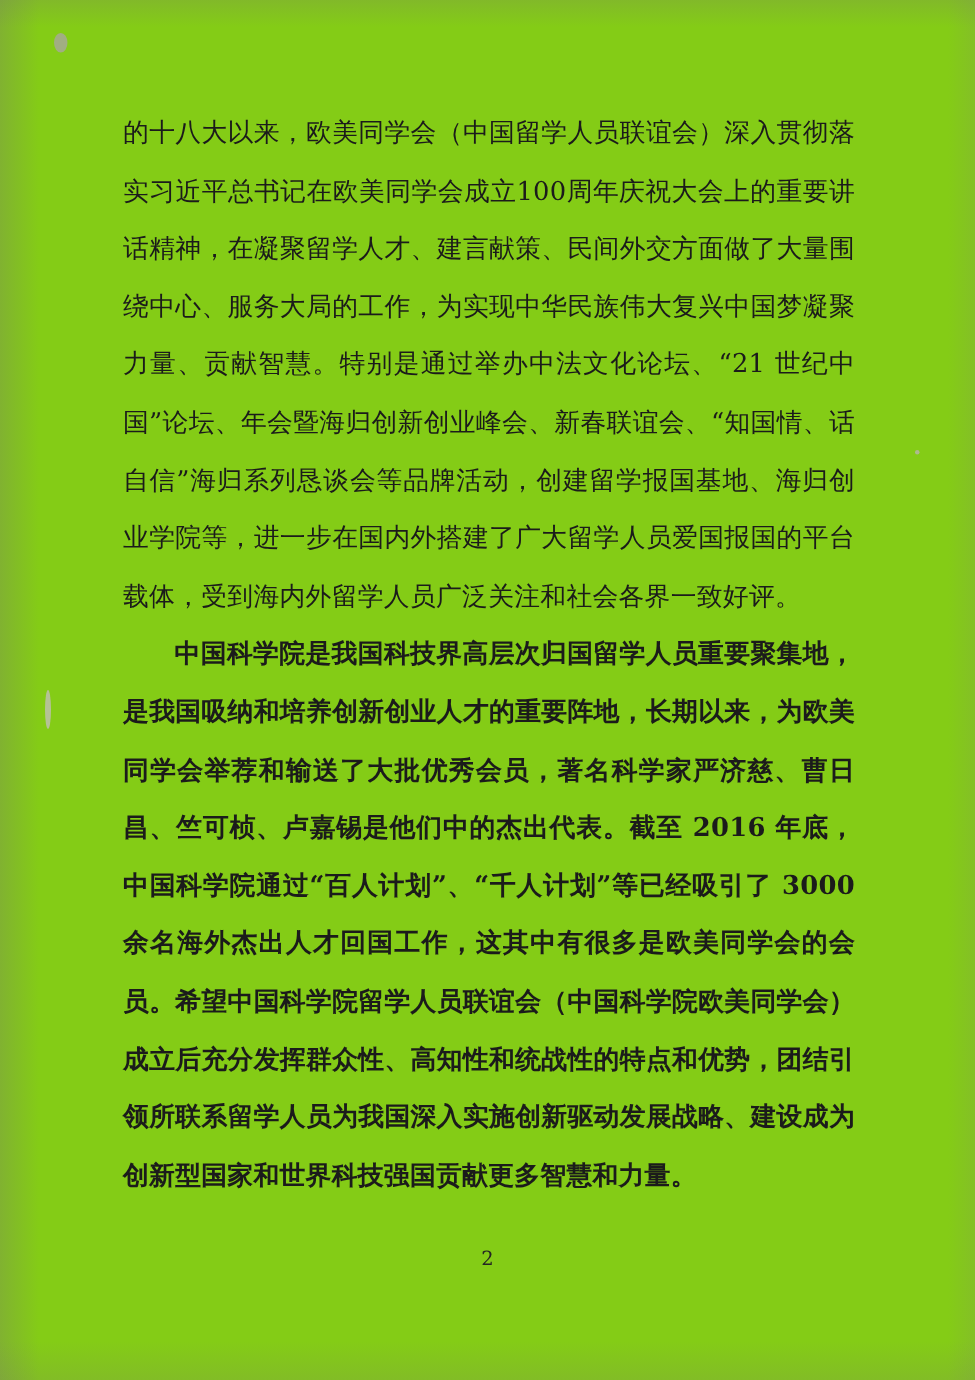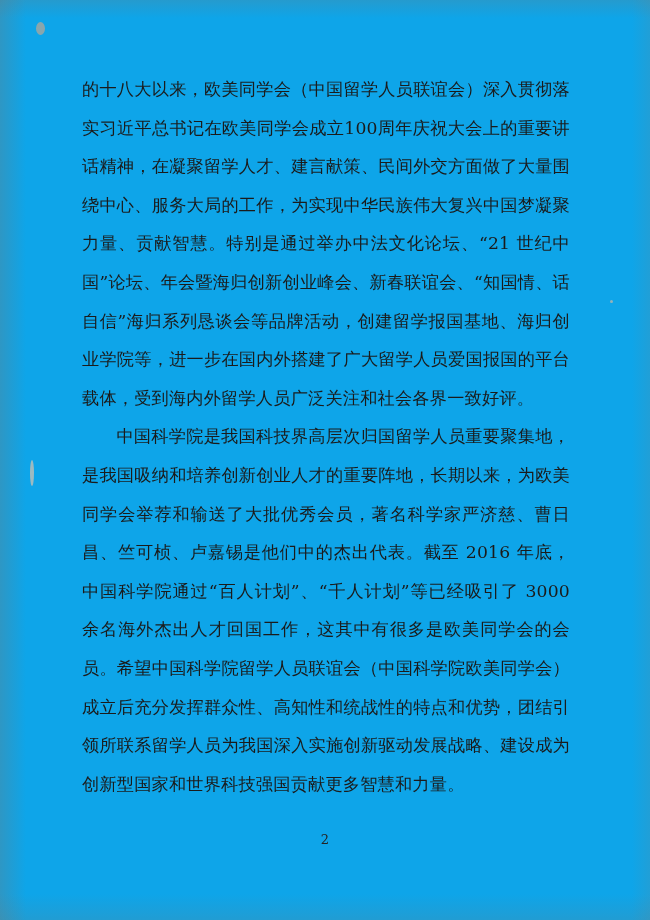--- a/index.html
+++ b/index.html
@@ -10,21 +10,21 @@
     width: 650px;
     height: 920px;
     background: #c8c8c8;
     font-family: "DejaVu Serif", "Liberation Serif", serif;
     overflow: hidden;
   }
   .page {
     position: relative;
     width: 650px;
     height: 920px;
-    background: #0ea5e9;
+    background: #84cc16;
     box-sizing: border-box;
     overflow: hidden;
   }
   
   .scan-shade-left {
     position: absolute;
     top: 0; left: 0;
     width: 26px; height: 920px;
     background: linear-gradient(to right, rgba(120,118,110,0.30), rgba(255,255,255,0));
     pointer-events: none;
@@ -69,20 +69,21 @@
     line-height: 38.6px;
     color: #1b1b1b;
     text-align: justify;
     text-justify: inter-ideograph;
     letter-spacing: 0.2px;
     text-indent: 0;
     font-family: "DejaVu Serif", "Liberation Serif", serif;
   }
   p.indent {
     text-indent: 2em;
+    font-weight: bold;
   }
   .page-number {
     position: absolute;
     left: 0;
     width: 650px;
     top: 832px;
     text-align: center;
     font-size: 13px;
     color: #242424;
     font-family: "DejaVu Serif", "Liberation Serif", serif;

